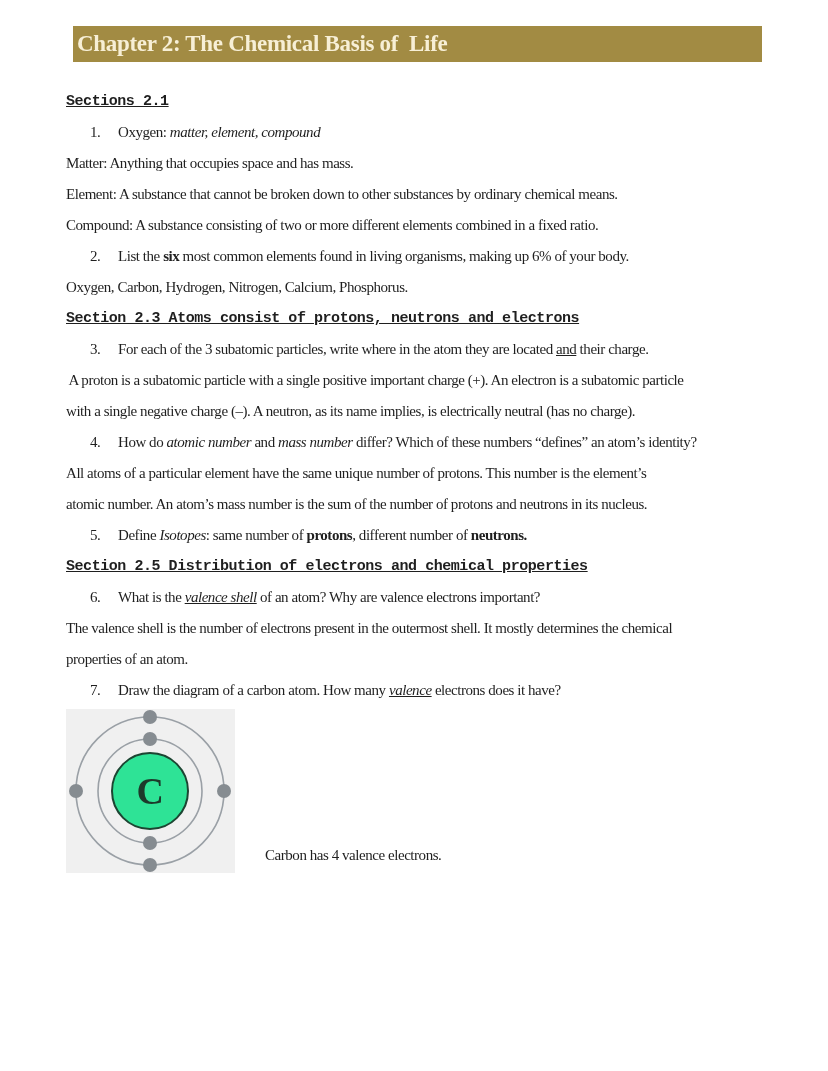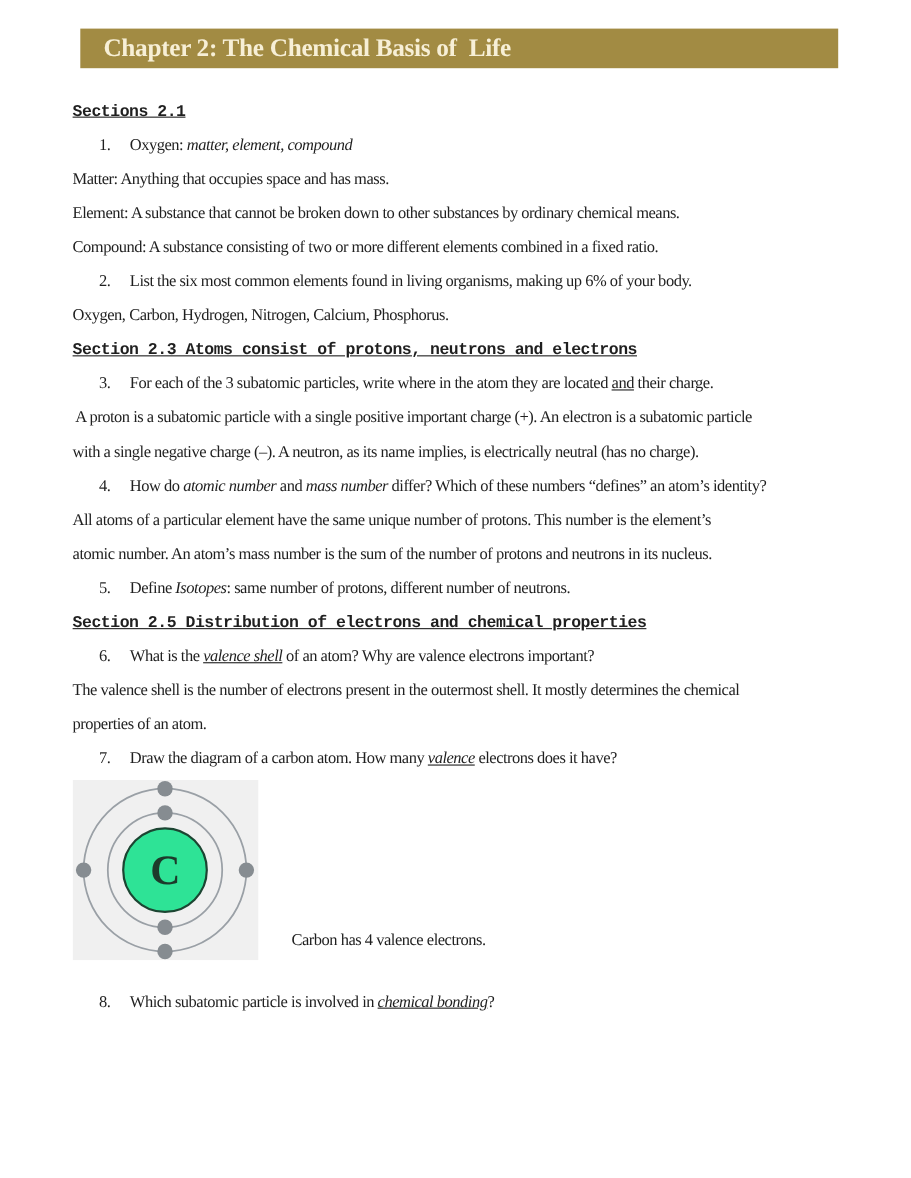--- a/index.html
+++ b/index.html
@@ -4,34 +4,34 @@
 <style>
   * { margin:0; padding:0; box-sizing:border-box; }
   html,body { width:828px; height:1071px; background:#ffffff; overflow:hidden; }
   body { font-family:"Liberation Serif", serif; color:#1f1f1f; position:relative; }
 
   .banner {
     position:absolute; left:73px; top:26px; width:689px; height:36px;
     background:#a28b43; display:flex; align-items:center;
   }
   .banner-title {
-    color:#f7efd6; font-weight:bold; font-size:23px; padding-left:21px;
+    color:#f7efd6; font-weight:bold; font-size:23px; padding-left:4px;
     white-space:pre; letter-spacing:-0.3px;
   }
 
   .content {
     position:absolute; left:66px; top:86px; width:712px;
     font-size:15px; letter-spacing:-0.45px;
   }
   .line { height:31px; line-height:31px; white-space:pre; }
   .line.heading { font-weight:bold;font-family:Liberation Mono, monospace; }
   .line.heading span { text-decoration:underline; }
   .qnum { display:inline-block; width:28px; margin-left:24px; }
   .it { font-style:italic; }
-  .bd { font-weight:normal; }
+  .bd { font-weight:bold; }
   .un { text-decoration:underline; }
 
   #figure-block { display:flex; align-items:flex-end; margin-top:3px; margin-bottom:23px; }
   .atom-svg { display:block; }
   .fig-caption { margin-left:30px; margin-bottom:8px; line-height:20px; }
 </style>
 </head>
 <body>
 
 <div class="banner">
@@ -71,14 +71,13 @@
           <circle cx="84.0" cy="30.0" r="7" fill="#868c91"></circle>
           <circle cx="84.0" cy="134.0" r="7" fill="#868c91"></circle>
           <circle cx="84.0" cy="8.0" r="7" fill="#868c91"></circle>
           <circle cx="158.0" cy="82.0" r="7" fill="#868c91"></circle>
           <circle cx="84.0" cy="156.0" r="7" fill="#868c91"></circle>
           <circle cx="10.0" cy="82.0" r="7" fill="#868c91"></circle>
         </g>
     </svg>
     <div class="fig-caption">Carbon has 4 valence electrons.</div>
   </div>
-    <div class="line question"><span class="qnum">8.</span><span class="">Which subatomic particle is involved in </span><span class="it  un">chemical bonding</span><span class="">?</span></div>
   </div>
 
 </body></html>

